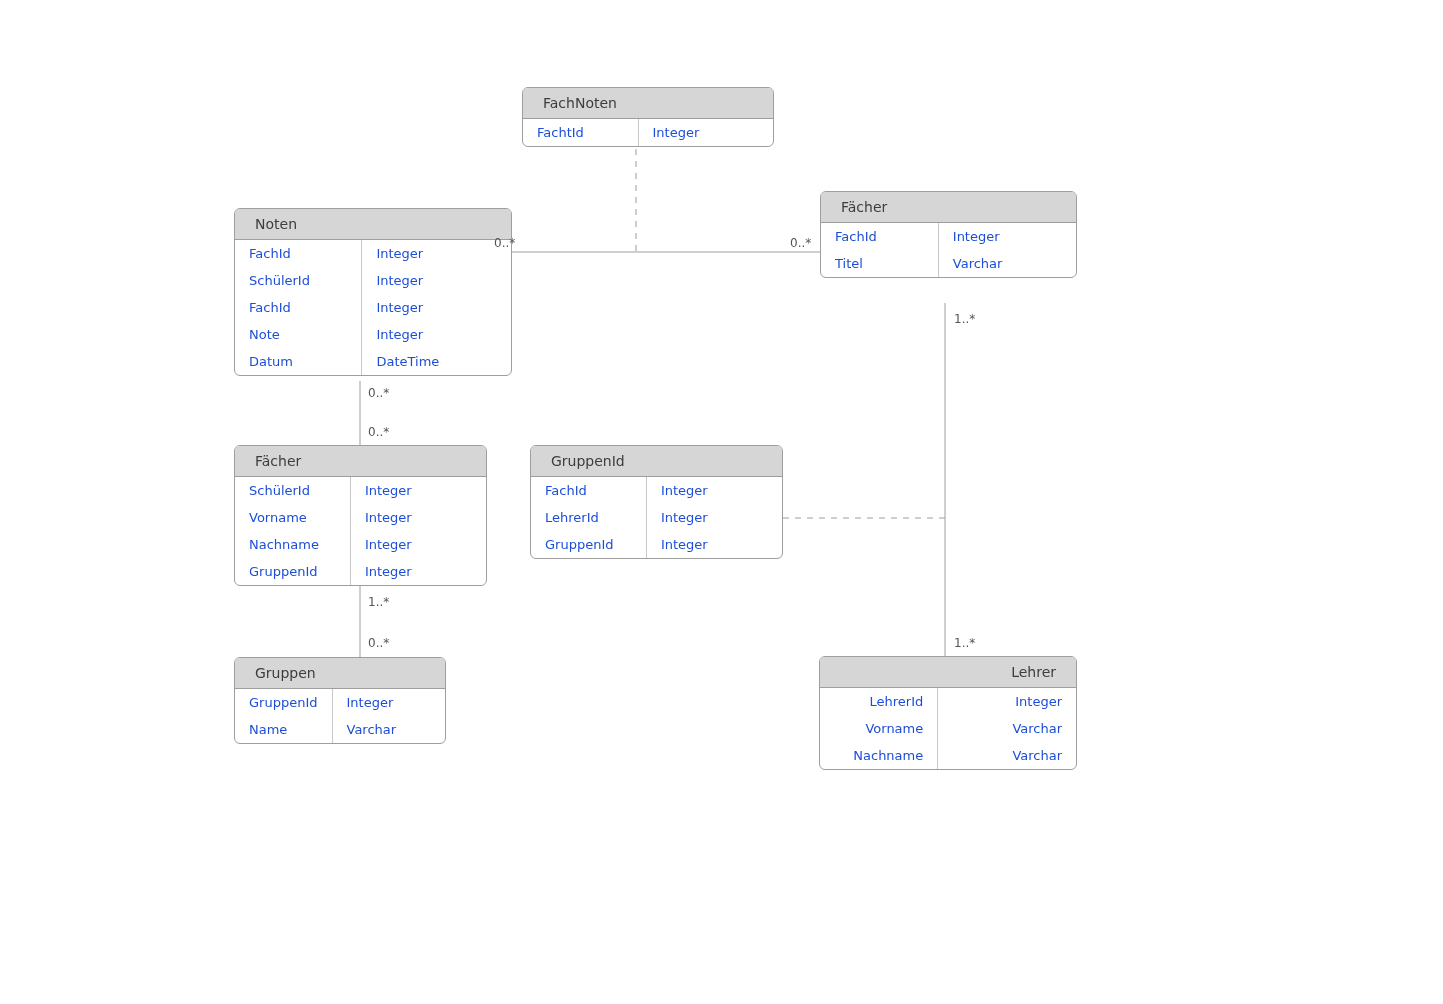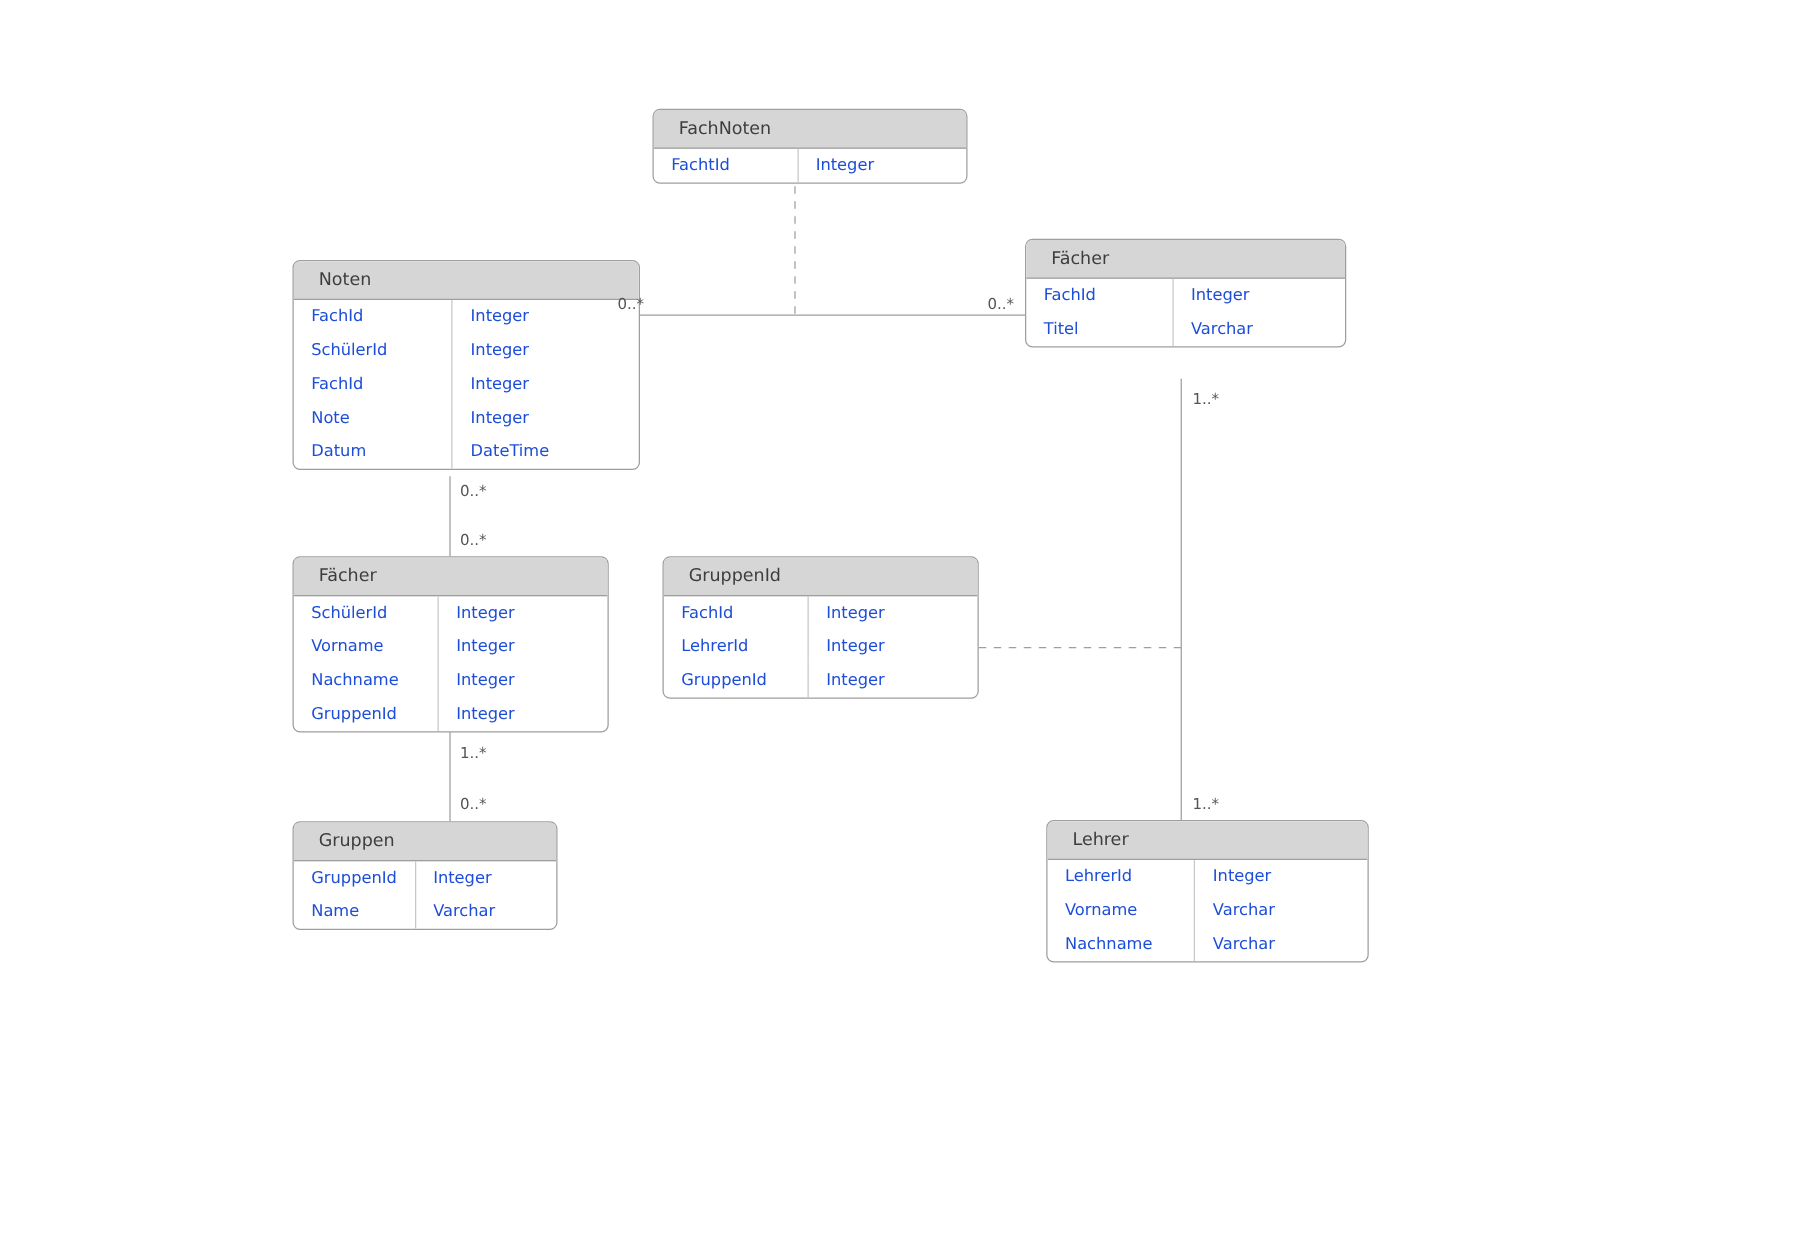--- a/index.html
+++ b/index.html
@@ -191,21 +191,21 @@
         <div class="cell name">GruppenId</div>
         <div class="cell type">Integer</div>
       </div>
       <div class="row">
         <div class="cell name">Name</div>
         <div class="cell type">Varchar</div>
       </div>
     </div>
   </div>
 
-  <div class="entity" style="left:837px; top:656px; width:258px;">
+  <div class="entity" style="left:819px; top:656px; width:258px;text-align:right;">
     <div class="title">Lehrer</div>
     <div class="rows">
       <div class="row">
         <div class="cell name">LehrerId</div>
         <div class="cell type">Integer</div>
       </div>
       <div class="row">
         <div class="cell name">Vorname</div>
         <div class="cell type">Varchar</div>
       </div>

